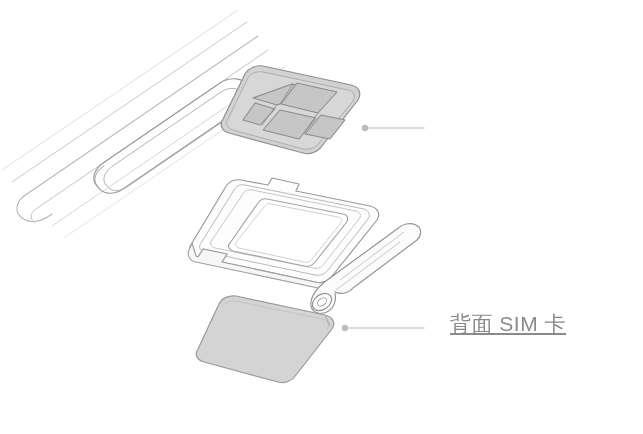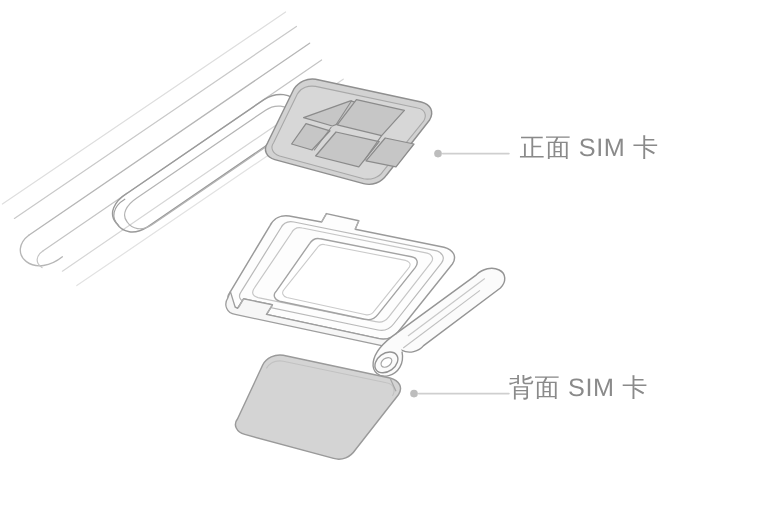--- a/index.html
+++ b/index.html
@@ -29,21 +29,21 @@
   .callout-label {
     position: absolute;
     color: #8a8a8a;
     font-size: 21px;
     line-height: 1;
     letter-spacing: 0.5px;
     white-space: nowrap;
     font-family: "Liberation Sans", "DejaVu Sans", sans-serif;
   }
   #label-front { left: 433px; top: 113px; }
-  #label-back  { left: 424px; top: 313px; }
+  #label-back  { left: 450px; top: 313px; text-decoration: underline; }
 </style>
 </head>
 <body>
 
 <div id="stage">
 
   <svg id="diagram" viewBox="0 0 643 434">
 
     <defs>
       <clipPath id="clip-stage">
@@ -250,17 +250,16 @@
       </g>
 
       <g>
         <circle cx="345" cy="328" r="3.2" fill="#bdbdbd"></circle>
         <path d="M 349 328 L 424 328" stroke="#cfcfcf" stroke-width="1.6" fill="none" stroke-linecap="round"></path>
       </g>
 
     </g>
   </svg>
 
-  <div class="callout-label" id="label-front">正面 SIM 卡</div>
 
   <div class="callout-label" id="label-back">背面 SIM 卡</div>
 
 </div>
 
 </body></html>

